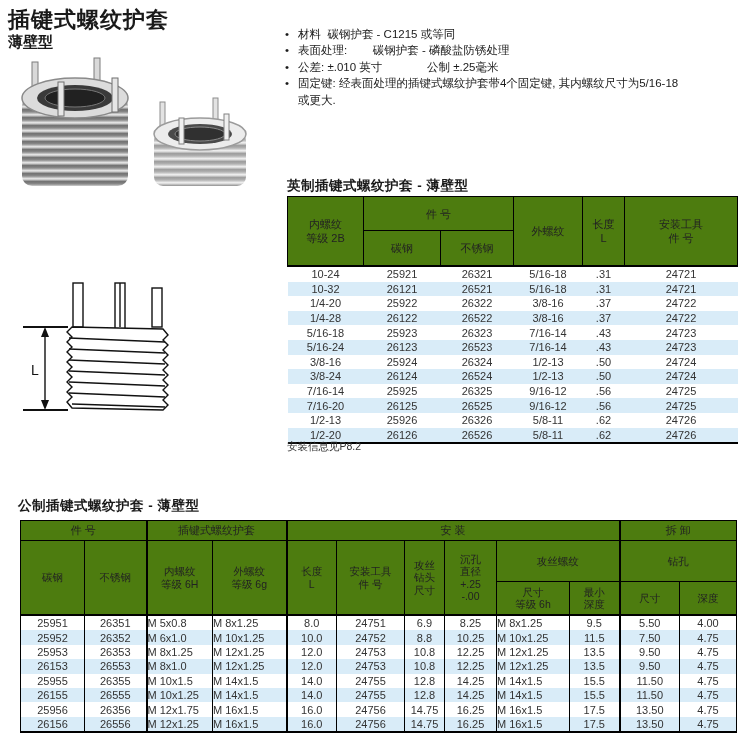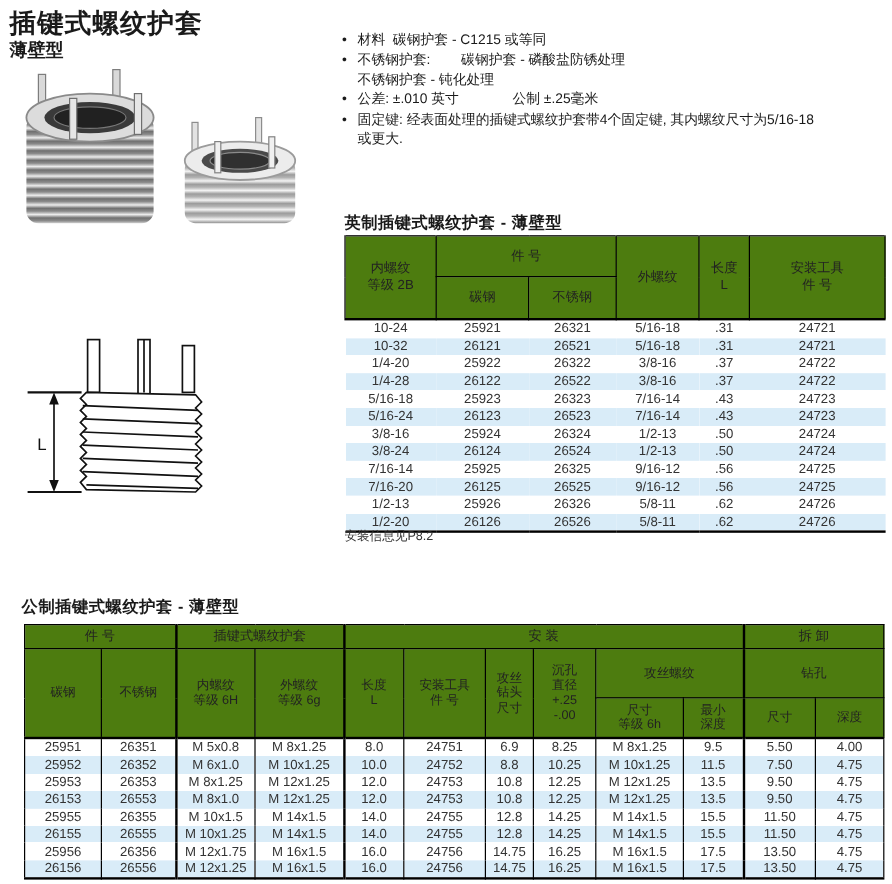--- a/index.html
+++ b/index.html
@@ -24,21 +24,21 @@
   .sec-title{position:absolute;font-size:13.5px;font-weight:bold;letter-spacing:0.5px;text-align:center;}
   .inch-title{left:287px;top:177px;}
   .metric-title{left:18px;top:497px;}
   .footnote{position:absolute;left:287px;top:440px;font-size:10.5px;color:#333;}
 
   
   table{border-collapse:collapse;table-layout:fixed;position:absolute;}
   th{font-weight:normal;white-space:pre-line;background:#4d7c0f;color:#222;}
   td{text-align:center;color:#333;overflow:hidden;white-space:nowrap;}
   tbody tr.alt td{background:#d9ecf8;}
-  td.al{text-align:center;padding-left:9px;}
+  td.al{text-align:left;padding-left:9px;}
 
   
   .inch-table{left:287px;top:196px;width:450px;border-top:1px solid #000;border-bottom:2px solid #000;}
   .inch-table th{font-size:11px;line-height:14px;border-left:1px solid #000;border-right:1px solid #000;}
   .inch-table thead{border-bottom:2px solid #000;}
   .inch-table tr.h1 th{height:31px;}
   .inch-table tr.h2 th{height:32px;}
   .inch-table th.grp{border-bottom:1px solid #000;}
   .inch-table td{font-size:11px;height:14.6px;padding:0;}
 
@@ -100,25 +100,21 @@
     </g>
   </svg>
 
   <div class="bullets">
     <div class="bullet-line">
         <span class="bullet-marker">•</span>
         <span class="bullet-text">材料  碳钢护套 - C1215 或等同</span>
       </div>
     <div class="bullet-line">
         <span class="bullet-marker">•</span>
-        <span class="bullet-text">不锈钢护套:        碳钢护套 - 磷酸盐防锈处理</span>
-      </div>
-    <div class="bullet-line">
-        <span class="bullet-marker"></span>
-        <span class="bullet-text">不锈钢护套 - 钝化处理</span>
+        <span class="bullet-text">表面处理:        碳钢护套 - 磷酸盐防锈处理</span>
       </div>
     <div class="bullet-line">
         <span class="bullet-marker">•</span>
         <span class="bullet-text">公差: ±.010 英寸              公制 ±.25毫米</span>
       </div>
     <div class="bullet-line">
         <span class="bullet-marker">•</span>
         <span class="bullet-text">固定键: 经表面处理的插键式螺纹护套带4个固定键, 其内螺纹尺寸为5/16-18</span>
       </div>
     <div class="bullet-line">

